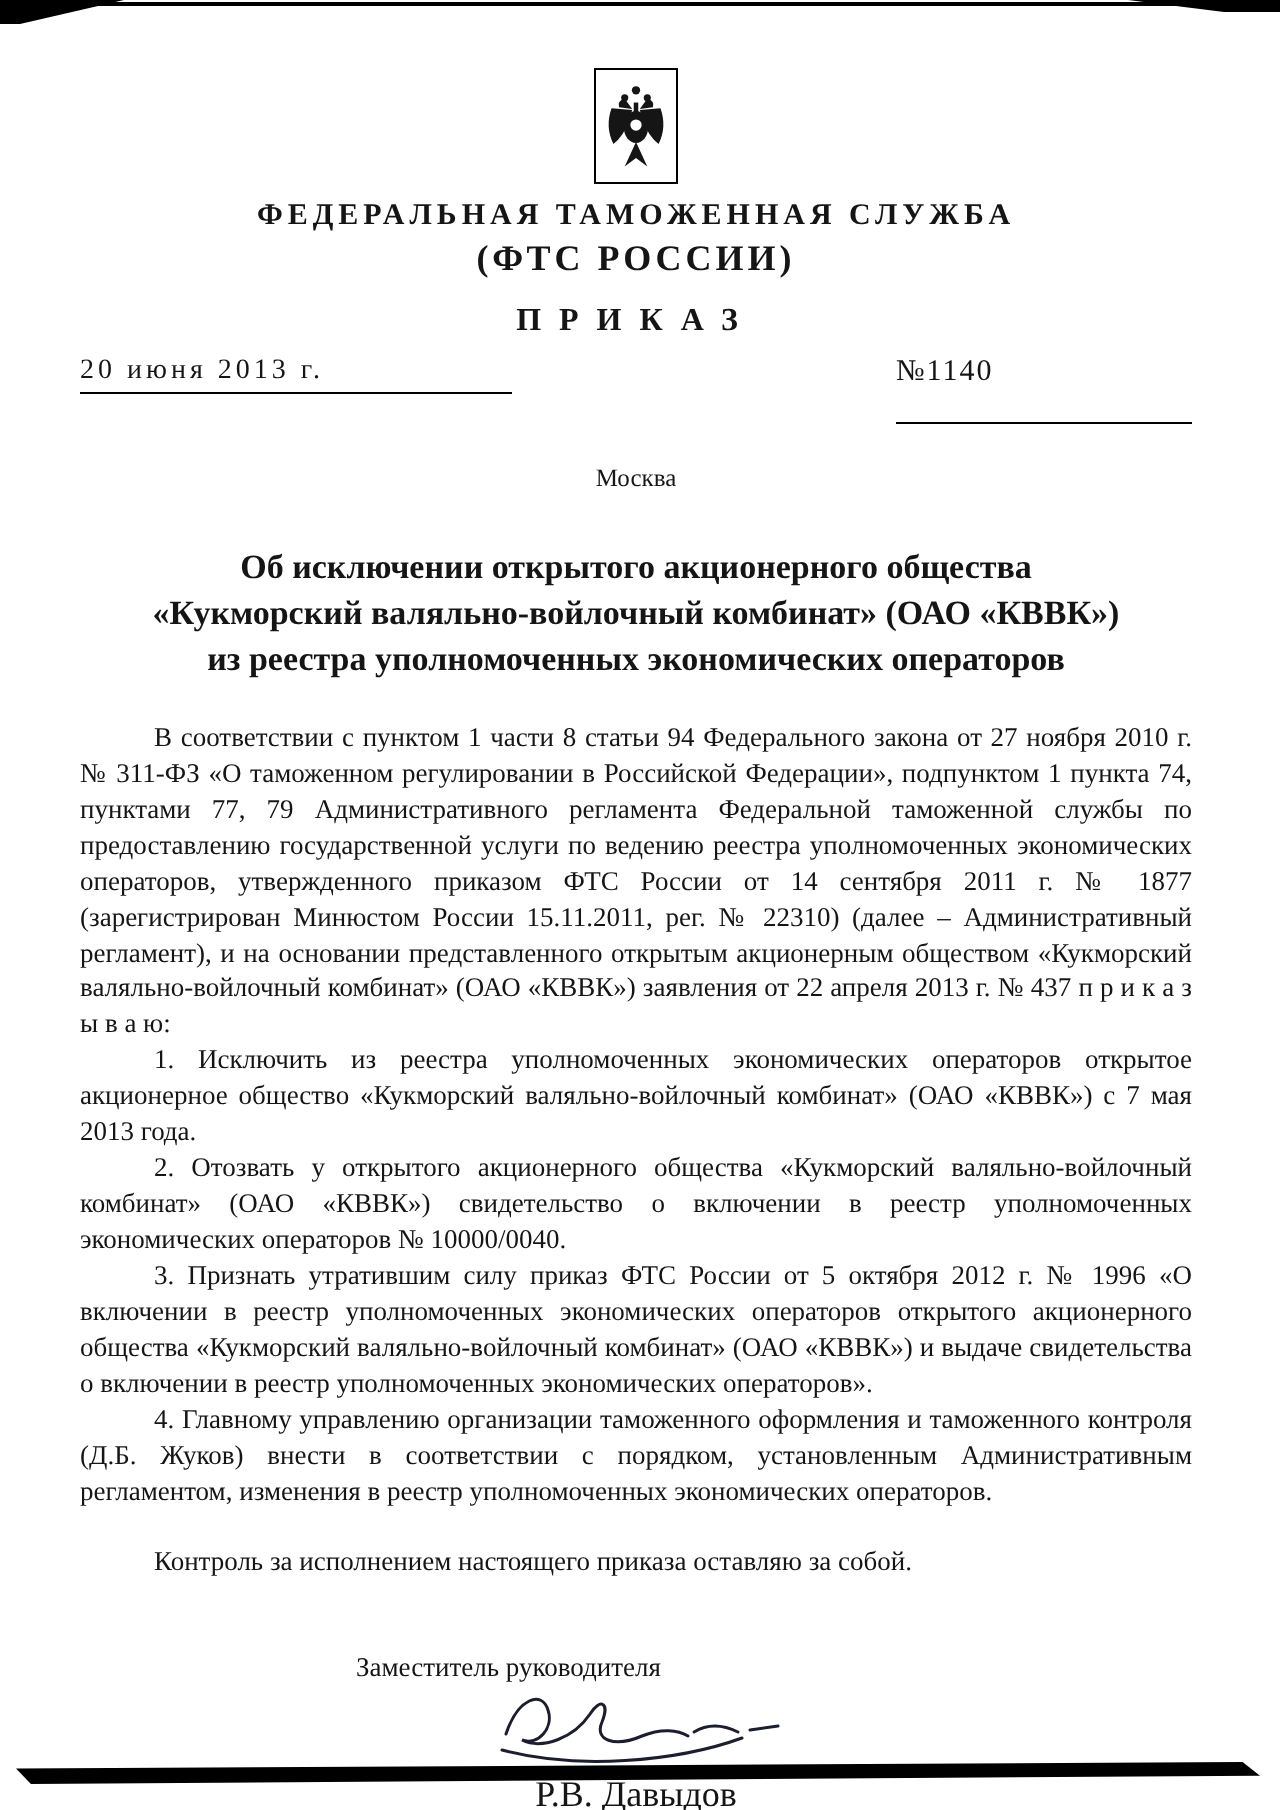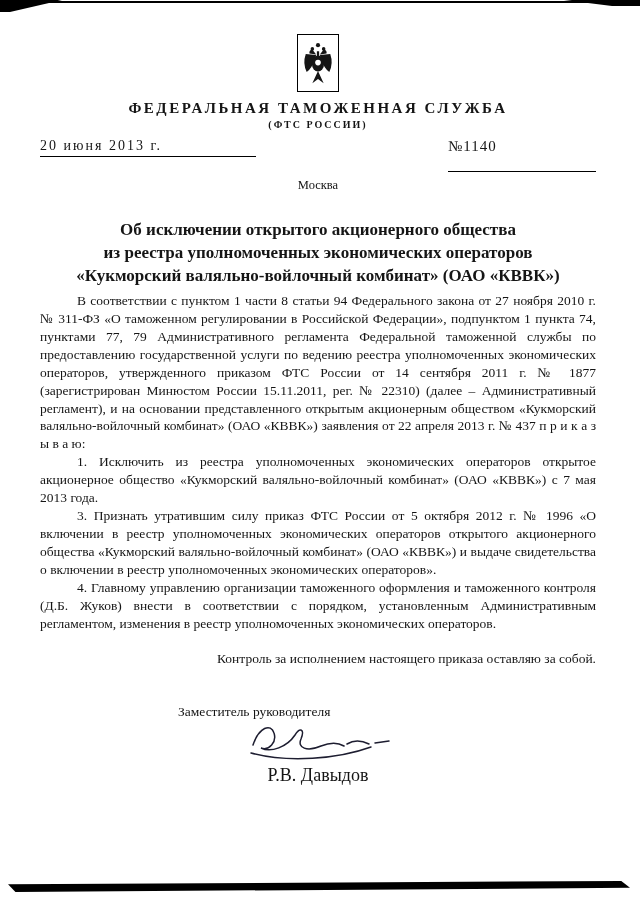--- a/index.html
+++ b/index.html
@@ -49,21 +49,21 @@
     margin-top:8px;
     text-align:center;
     font-weight:bold;
     font-size:15px;
     letter-spacing:2.5px;
   }
   .agency-short {
     margin-top:2px;
     text-align:center;
     font-weight:bold;
-    font-size:10px;
+    font-size:18px;
     letter-spacing:2px;
   }
   .doc-type {
     margin-top:12px;
     text-align:center;
     font-weight:bold;
     font-size:16px;
     letter-spacing:9px;
   }
   .date-row {
@@ -82,43 +82,43 @@
   .mid-gap { flex:1; }
   .num-cell {
     display:inline-block;
     width:148px;
     border-bottom:1.5px solid #000;
     padding-bottom:16px;
     font-size:15px;
     letter-spacing:1px;
   }
   .city {
-    margin-top:6px;
+    margin-top:20px;
     text-align:center;
     font-size:12.5px;
   }
 
   
   .title {
     margin-top:26px;
     text-align:center;
     font-weight:bold;
     font-size:17px;
     line-height:1.35;
   }
 
   
   .body {
-    margin-top:4px;
+    margin-top:18px;
     font-size:13.5px;
     line-height:1.33;
     text-align:justify;
   }
   .body p { margin:0; text-indent:37px; }
-  .body p.control { margin-top:17px; text-align:right; }
+  .body p.control { margin-top:17px; text-align:left; }
 
   
   .sig-row {
     margin-top:34px;
     display:flex;
     align-items:center;
     flex-direction:column;
   }
   .sig-left { font-size:13.5px; line-height:1.55; width:280px; }
   .sig-mark { flex:1; display:flex; justify-content:center; margin-top:-6px; }
@@ -144,37 +144,39 @@
       <path d="M4 14 Q0.5 24 5 33 Q10.5 29 13 21 L15 15 Z"></path>
       <path d="M30 14 Q33.5 24 29 33 Q23.5 29 21 21 L19 15 Z"></path>
       <ellipse cx="17" cy="24" rx="6.5" ry="8.5"></ellipse>
       <path d="M17 32 L11 45 L17 40.5 L23 45 Z"></path>
       <circle cx="17" cy="23" r="3" fill="#ffffff"></circle>
     </svg>
   </div>
 
   <div class="agency">ФЕДЕРАЛЬНАЯ ТАМОЖЕННАЯ СЛУЖБА</div>
   <div class="agency-short">(ФТС РОССИИ)</div>
+  <div class="doc-type">ПРИКАЗ</div>
 
   <div class="date-row">
     <span class="date-cell">20 июня 2013 г.</span>
     <span class="mid-gap"></span>
     <span class="num-cell">№1140</span>
   </div>
   <div class="city">Москва</div>
 
   <div class="title">
     <div>Об исключении открытого акционерного общества</div>
+    <div>«Кукморский валяльно-войлочный комбинат» (ОАО «КВВК»)</div>
     <div>из реестра уполномоченных экономических операторов</div>
-    <div>«Кукморский валяльно-войлочный комбинат» (ОАО «КВВК»)</div>
   </div>
 
   <div class="body">
     <p>В соответствии с пунктом 1 части 8 статьи 94 Федерального закона от 27 ноября 2010 г. № 311-ФЗ «О таможенном регулировании в Российской Федерации», подпунктом 1 пункта 74, пунктами 77, 79 Административного регламента Федеральной таможенной службы по предоставлению государственной услуги по ведению реестра уполномоченных экономических операторов, утвержденного приказом ФТС России от 14 сентября 2011 г. № 1877 (зарегистрирован Минюстом России 15.11.2011, рег. № 22310) (далее – Административный регламент), и на основании представленного открытым акционерным обществом «Кукморский валяльно-войлочный комбинат» (ОАО «КВВК») заявления от 22 апреля 2013 г. № 437 п р и к а з ы в а ю:</p>
     <p>1. Исключить из реестра уполномоченных экономических операторов открытое акционерное общество «Кукморский валяльно-войлочный комбинат» (ОАО «КВВК») с 7 мая 2013 года.</p>
+    <p>2. Отозвать у открытого акционерного общества «Кукморский валяльно-войлочный комбинат» (ОАО «КВВК») свидетельство о включении в реестр уполномоченных экономических операторов № 10000/0040.</p>
     <p>3. Признать утратившим силу приказ ФТС России от 5 октября 2012 г. № 1996 «О включении в реестр уполномоченных экономических операторов открытого акционерного общества «Кукморский валяльно-войлочный комбинат» (ОАО «КВВК») и выдаче свидетельства о включении в реестр уполномоченных экономических операторов».</p>
     <p>4. Главному управлению организации таможенного оформления и таможенного контроля (Д.Б. Жуков) внести в соответствии с порядком, установленным Административным регламентом, изменения в реестр уполномоченных экономических операторов.</p>
     <p class="control">Контроль за исполнением настоящего приказа оставляю за собой.</p>
   </div>
 
   <div class="sig-row">
     <div class="sig-left">
       <div>Заместитель руководителя</div>
     </div>
     <div class="sig-mark">

